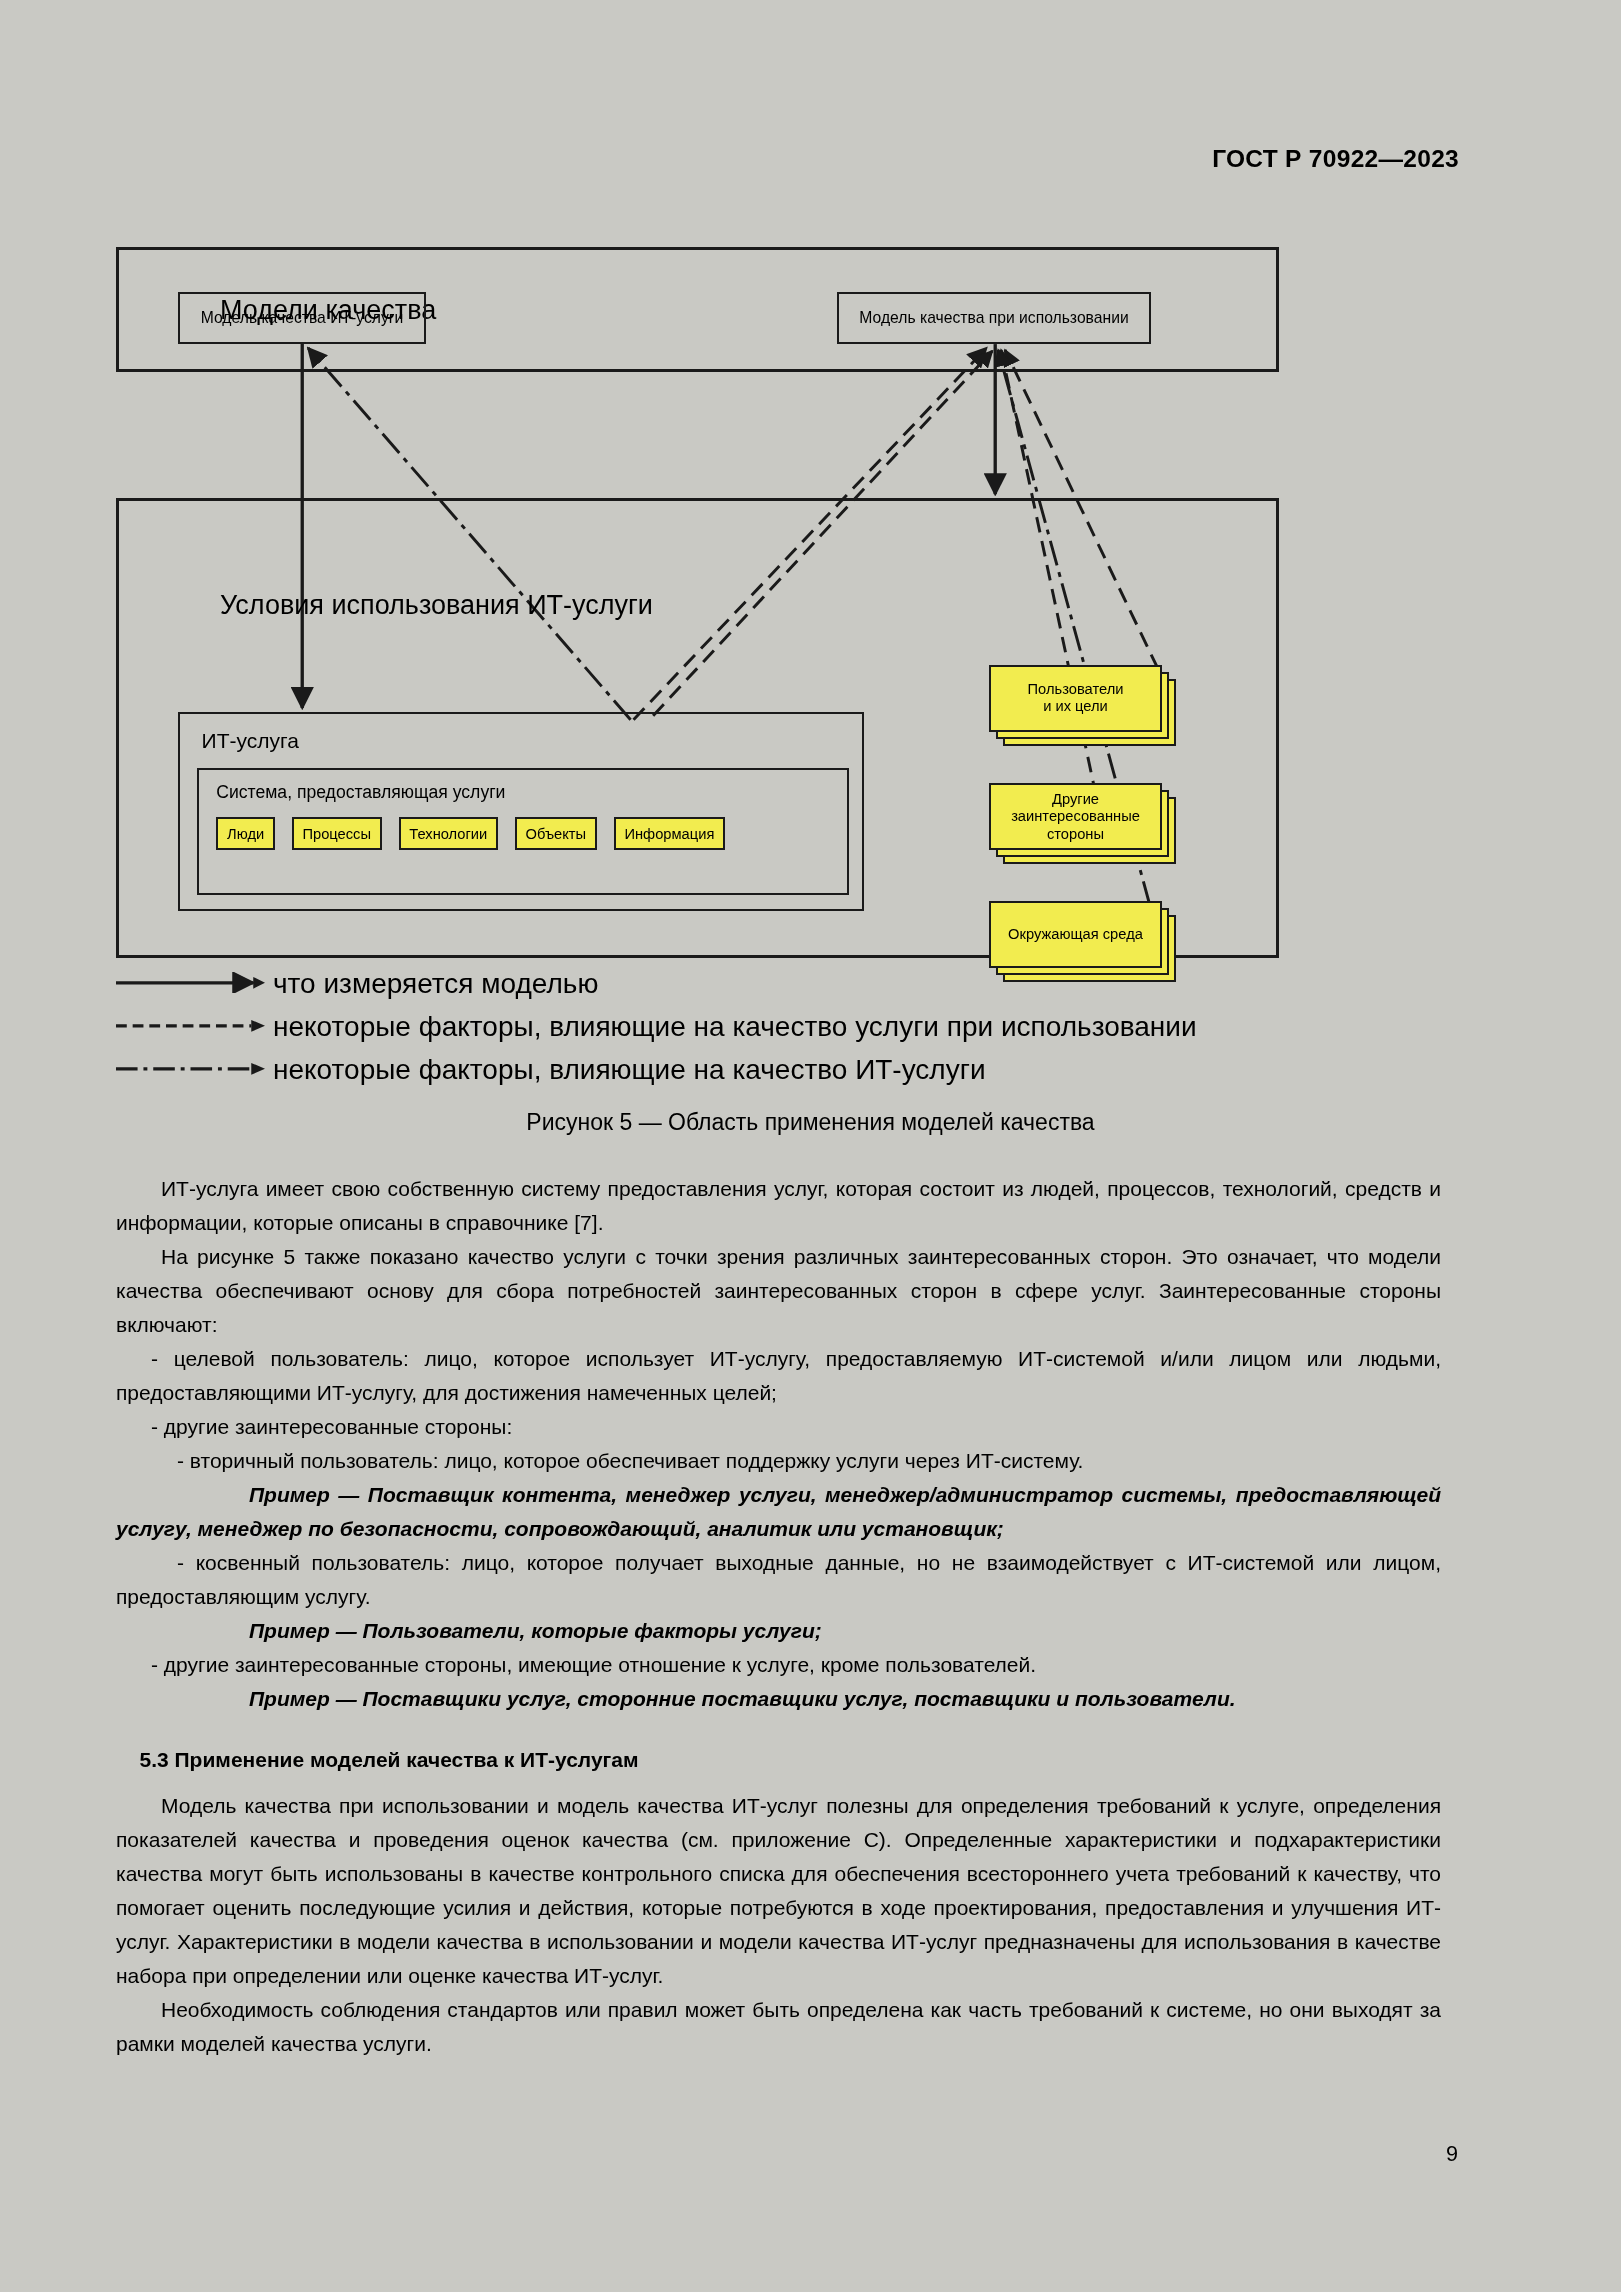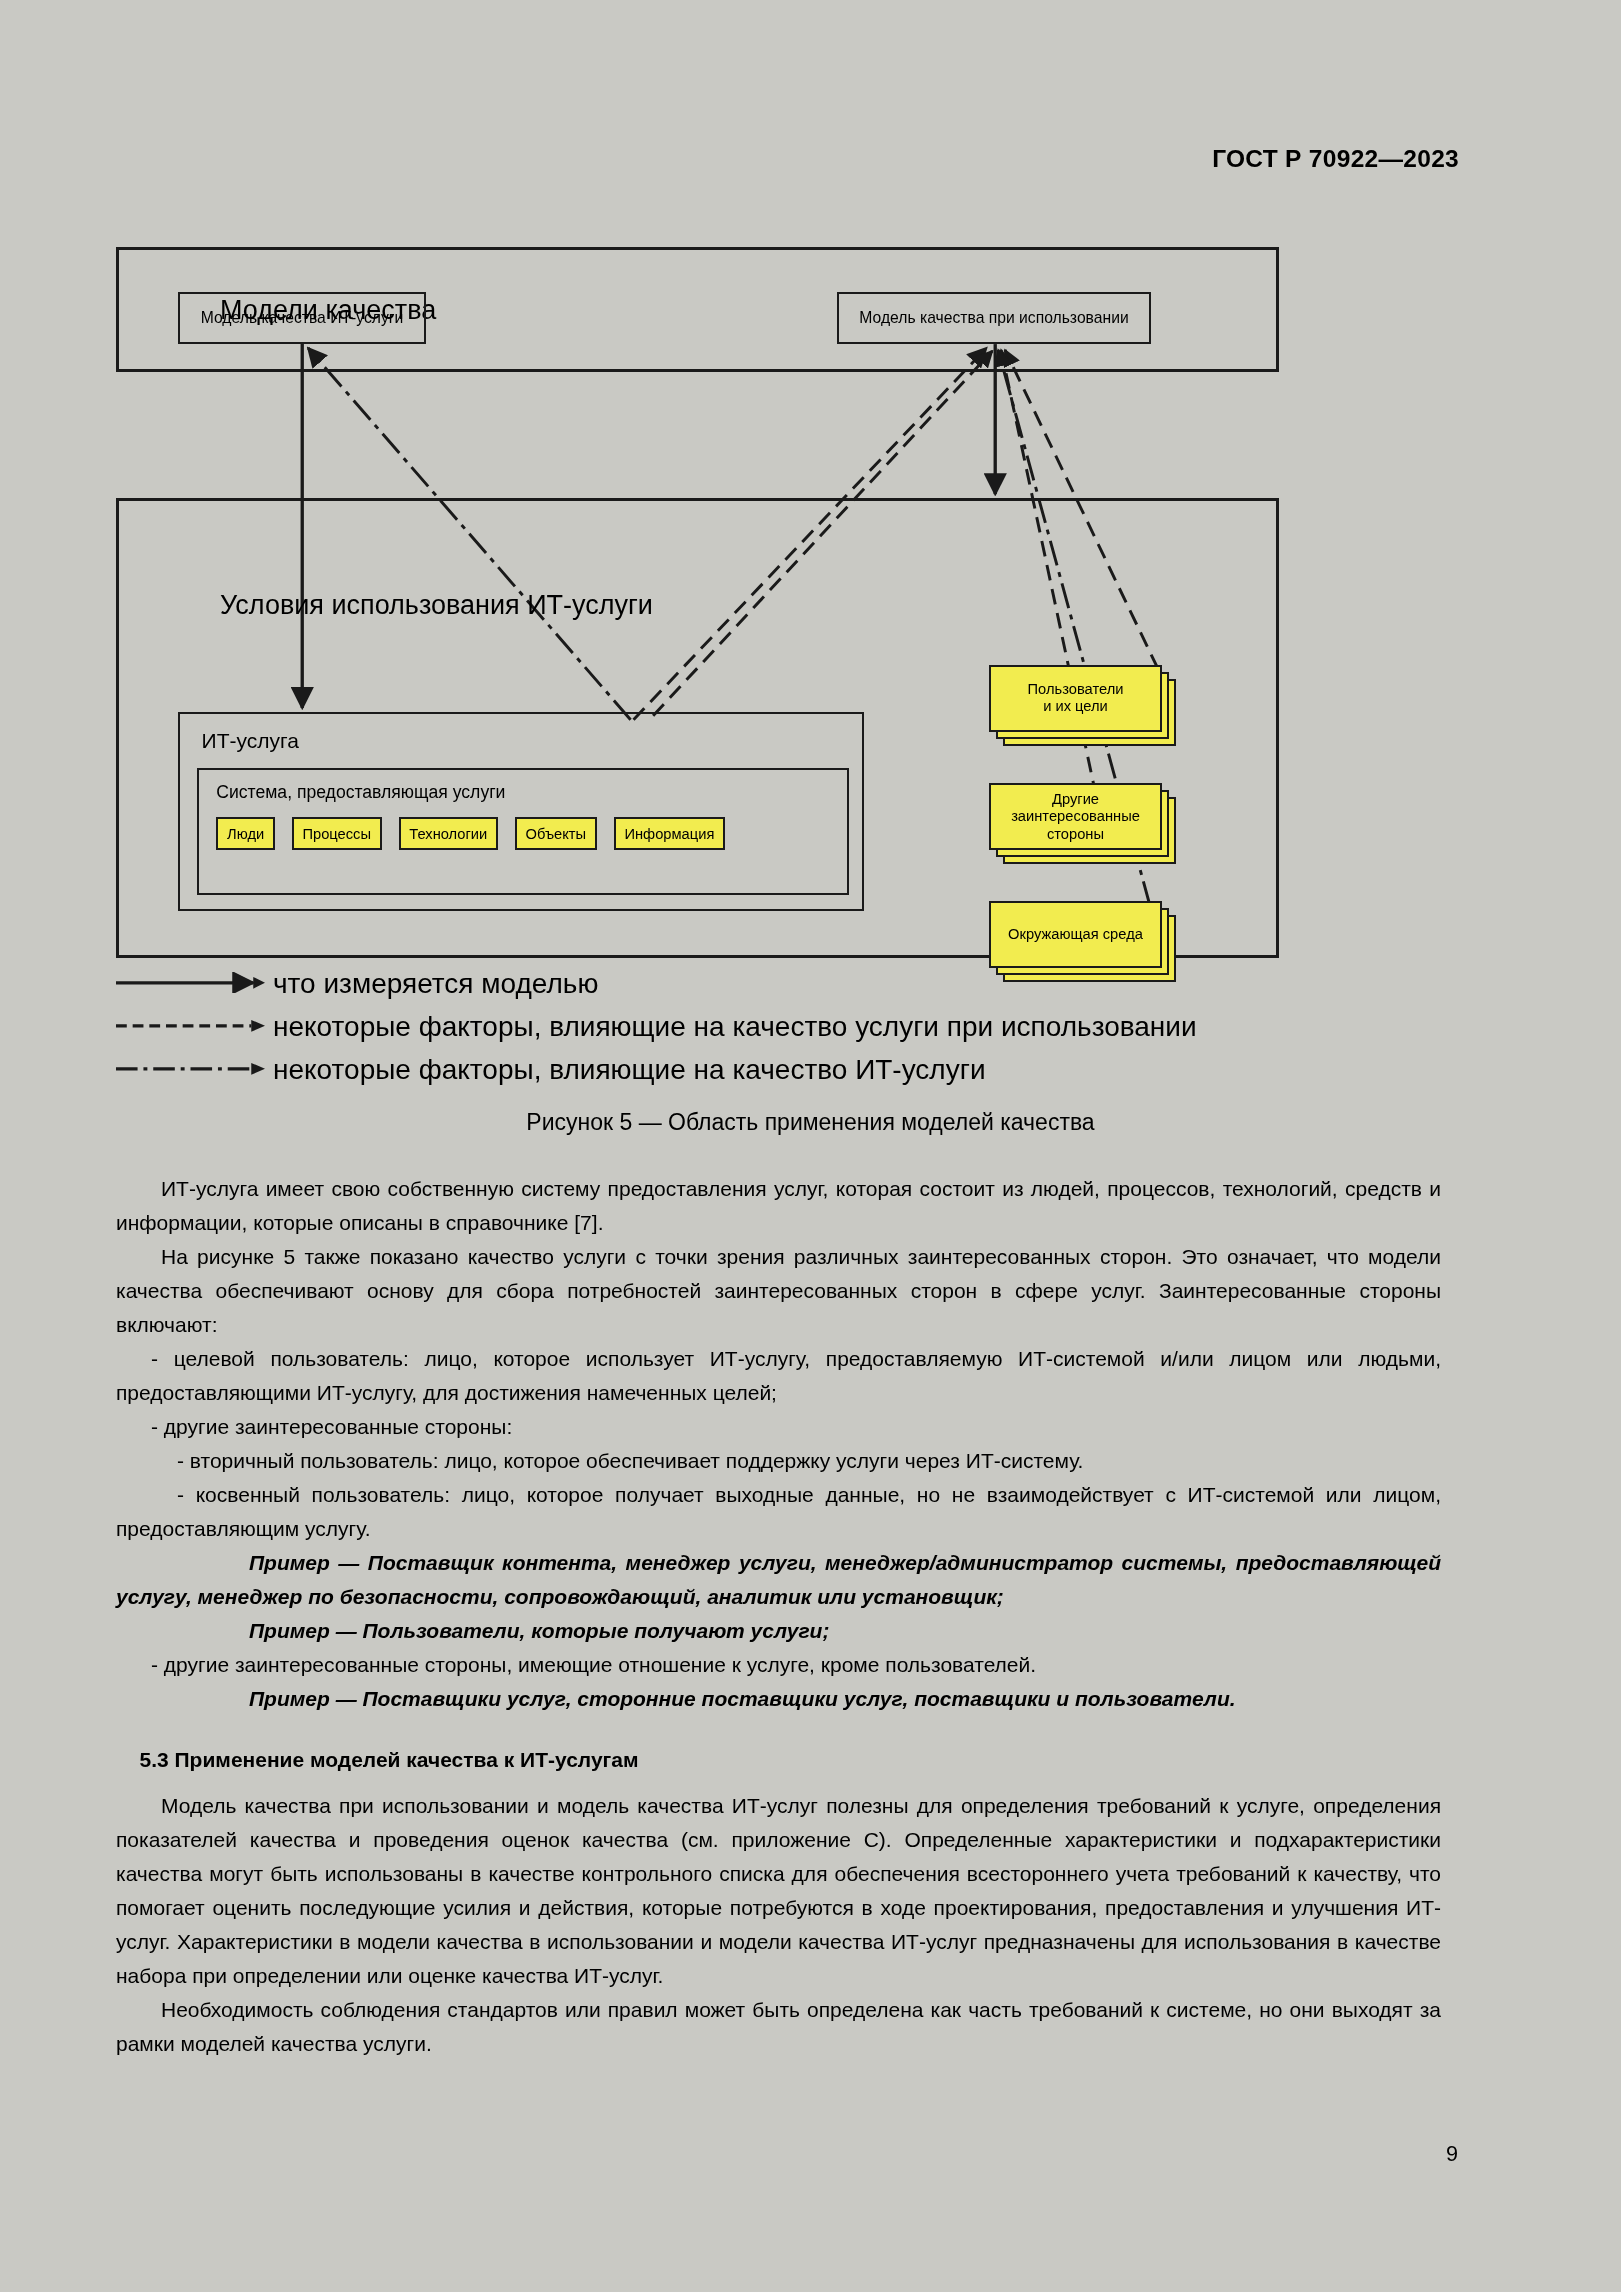--- a/index.html
+++ b/index.html
@@ -397,23 +397,23 @@
 </div>
 
 <div class="caption">Рисунок 5 — Область применения моделей качества</div>
 
 <div class="body">
   <p class="p">ИТ-услуга имеет свою собственную систему предоставления услуг, которая состоит из людей, процессов, технологий, средств и информации, которые описаны в справочнике [7].</p>
   <p class="p">На рисунке 5 также показано качество услуги с точки зрения различных заинтересованных сторон. Это означает, что модели качества обеспечивают основу для сбора потребностей заинтересованных сторон в сфере услуг. Заинтересованные стороны включают:</p>
   <p class="p dash1">- целевой пользователь: лицо, которое использует ИТ-услугу, предоставляемую ИТ-системой и/или лицом или людьми, предоставляющими ИТ-услугу, для достижения намеченных целей;</p>
   <p class="p dash1">- другие заинтересованные стороны:</p>
   <p class="p dash2">- вторичный пользователь: лицо, которое обеспечивает поддержку услуги через ИТ-систему.</p>
+  <p class="p ex">Пример — Поставщик контента, менеджер услуги, менеджер/администратор системы, предоставляющей услугу, менеджер по безопасности, сопровождающий, аналитик или установщик;</p>
   <p class="p dash2">- косвенный пользователь: лицо, которое получает выходные данные, но не взаимодействует с ИТ-системой или лицом, предоставляющим услугу.</p>
-  <p class="p ex">Пример — Поставщик контента, менеджер услуги, менеджер/администратор системы, предоставляющей услугу, менеджер по безопасности, сопровождающий, аналитик или установщик;</p>
-  <p class="p ex-short">Пример — Пользователи, которые получают услуги;</p>
+  <p class="p ex-short">Пример — Пользователи, которые факторы услуги;</p>
   <p class="p dash1">- другие заинтересованные стороны, имеющие отношение к услуге, кроме пользователей.</p>
   <p class="p ex-short">Пример — Поставщики услуг, сторонние поставщики услуг, поставщики и пользователи.</p>
 
   <h3 class="h3">5.3 Применение моделей качества к ИТ-услугам</h3>
 
   <p class="p">Модель качества при использовании и модель качества ИТ-услуг полезны для определения требований к услуге, определения показателей качества и проведения оценок качества (см. приложение С). Определенные характеристики и подхарактеристики качества могут быть использованы в качестве контрольного списка для обеспечения всестороннего учета требований к качеству, что помогает оценить последующие усилия и действия, которые потребуются в ходе проектирования, предоставления и улучшения ИТ-услуг. Характеристики в модели качества в использовании и модели качества ИТ-услуг предназначены для использования в качестве набора при определении или оценке качества ИТ-услуг.</p>
   <p class="p">Необходимость соблюдения стандартов или правил может быть определена как часть требований к системе, но они выходят за рамки моделей качества услуги.</p>
 </div>
 
 <div class="page-number">9</div>

